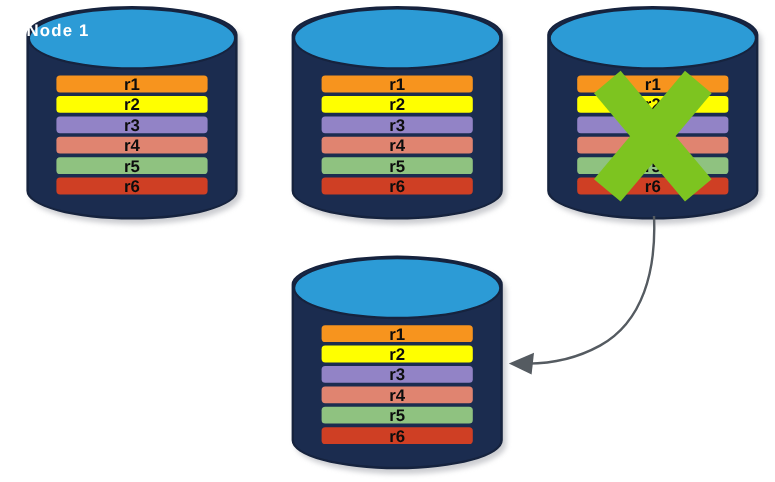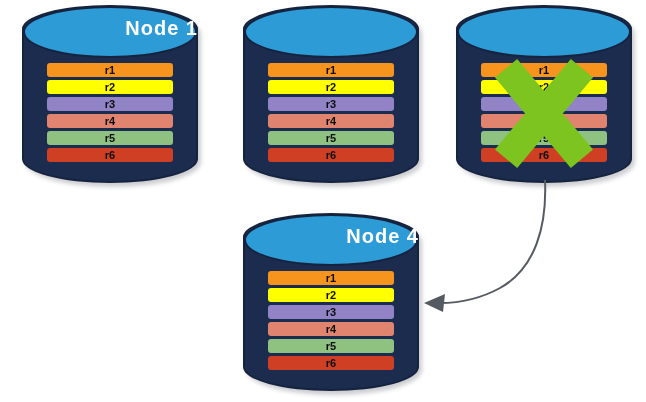--- a/index.html
+++ b/index.html
@@ -58,42 +58,42 @@
     background: #2c9bd6;
     border: 2px solid #16233e;
     box-sizing: border-box;
     z-index: 2;
   }
   .node-title {
     position: absolute;
     left: 0;
     top: 12px;
     width: 100%;
-    text-align: right;
+    text-align: left;
     color: #ffffff;
-    font-size: 20px;
+    font-size: 14px;
     font-weight: bold;
     letter-spacing: 1px;
     z-index: 3;
     pointer-events: none;
   }
   .rows {
     position: absolute;
     left: 14%;
     right: 14%;
     top: 58px;
     z-index: 3;
   }
   .row {
     height: 14px;
     line-height: 14px;
     margin-bottom: 3px;
     border-radius: 3px;
     text-align: center;
-    font-size: 11px;
+    font-size: 14px;
     font-weight: bold;
     color: #0d0d0d;
     box-sizing: border-box;
   }
   .row:last-child { margin-bottom: 15px; }
 
   
   .x-mark {
     position: absolute;
     z-index: 6;
@@ -171,21 +171,20 @@
     <div class="x-mark" style="left:6px; top:38px; width:164px; height:140px;">
       <div class="bar a" style="background: rgb(125, 196, 32);"></div>
       <div class="bar b" style="background: rgb(125, 196, 32);"></div>
     </div>
   </div>
 
   <div class="node" id="n4" style="left:243px; top:213px; width:176px; height:178px;">
     <div class="cyl-shadow"></div>
     <div class="cyl-body" style="background: rgb(27, 44, 79); border-color: rgb(22, 35, 62);"></div>
     <div class="cyl-top" style="background: rgb(44, 155, 214); border-color: rgb(22, 35, 62);"></div>
-    <div class="node-title">Node  4</div>
     <div class="rows">
       <div class="row" style="background: rgb(247, 148, 30);">r1</div>
       <div class="row" style="background: rgb(255, 255, 0);">r2</div>
       <div class="row" style="background: rgb(146, 131, 198);">r3</div>
       <div class="row" style="background: rgb(224, 132, 112);">r4</div>
       <div class="row" style="background: rgb(143, 194, 128);">r5</div>
       <div class="row" style="background: rgb(207, 63, 36);">r6</div>
     </div>
   </div>
 

